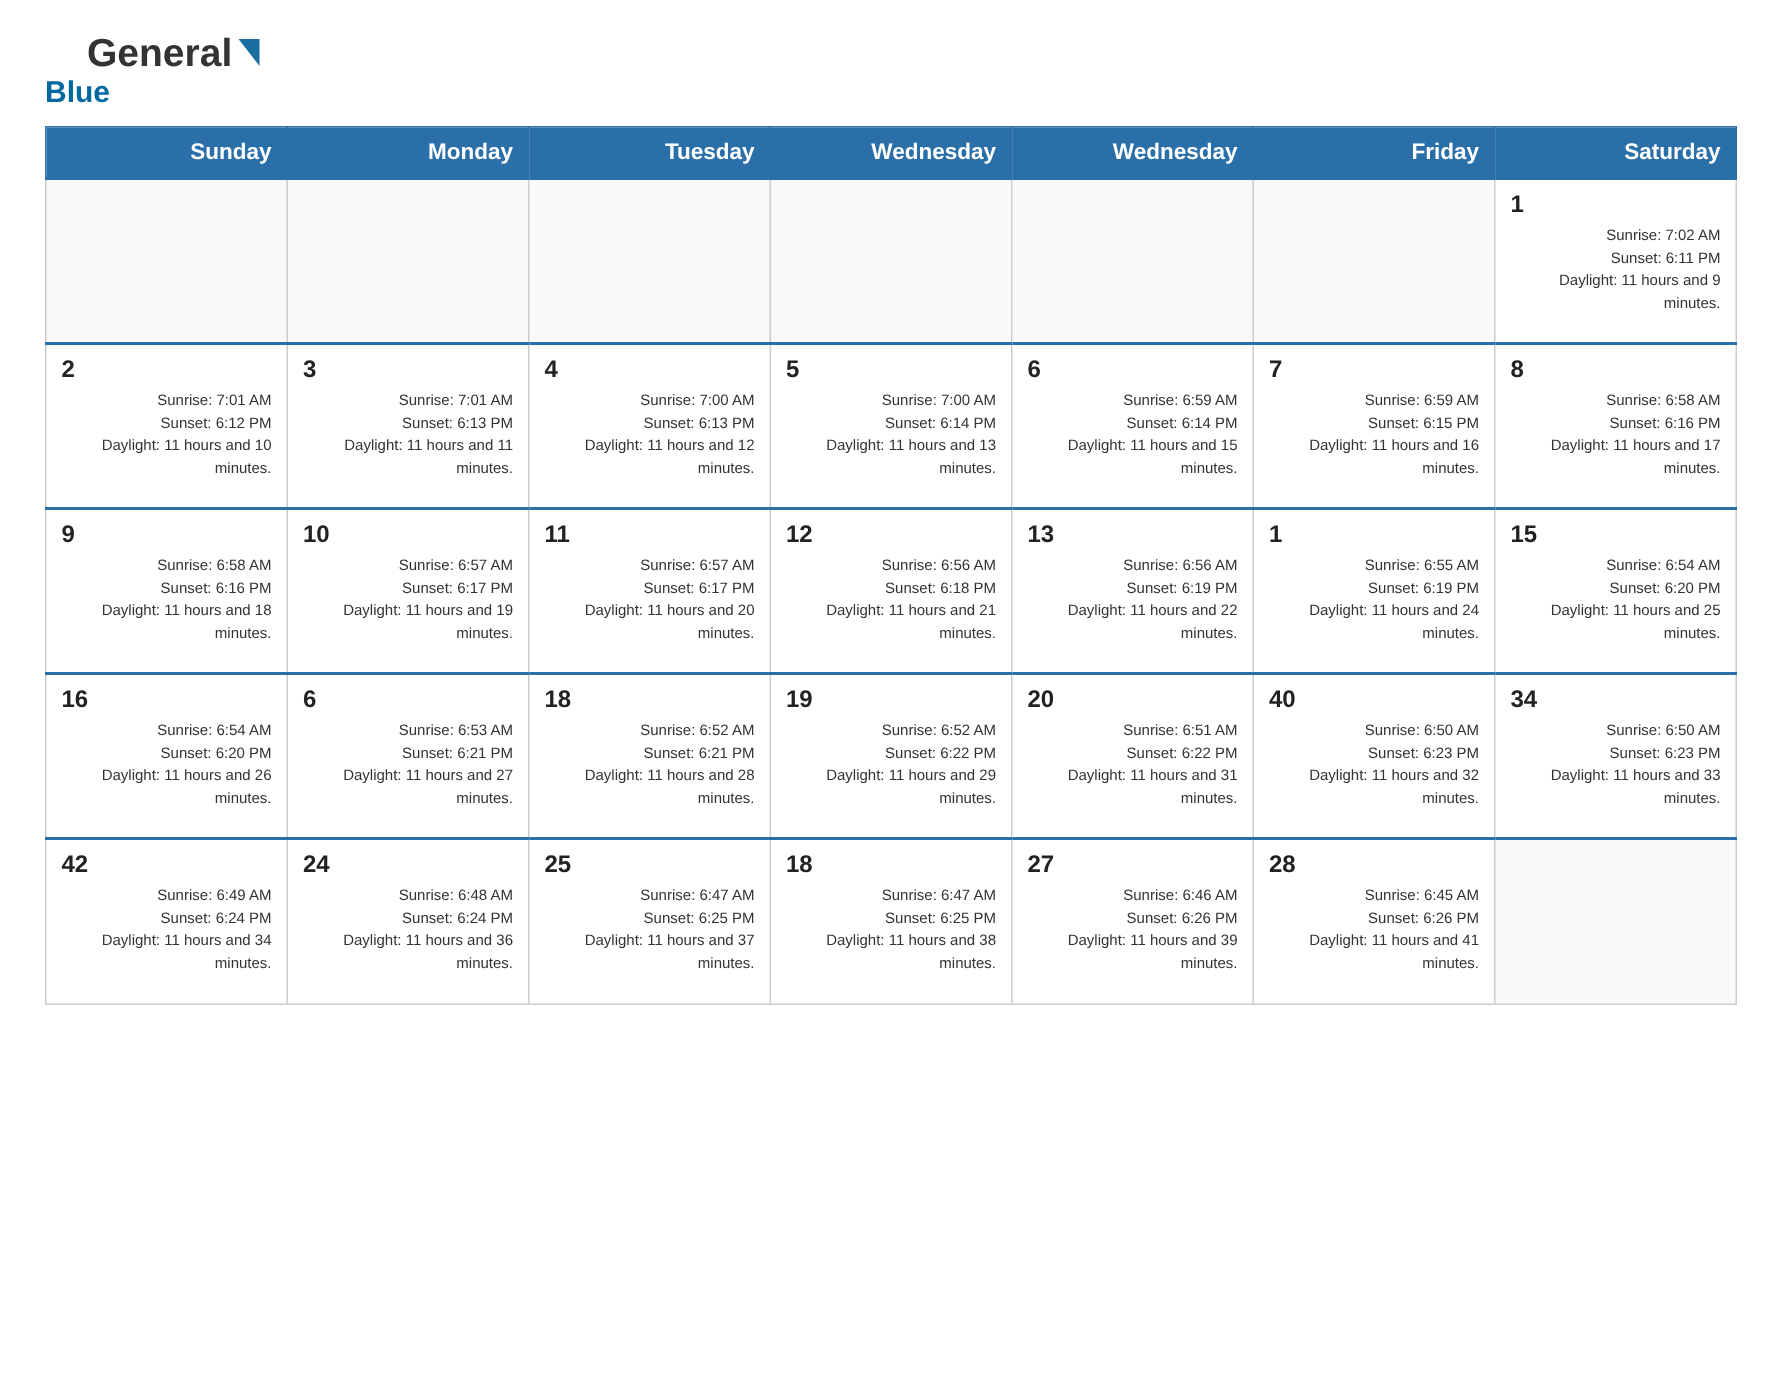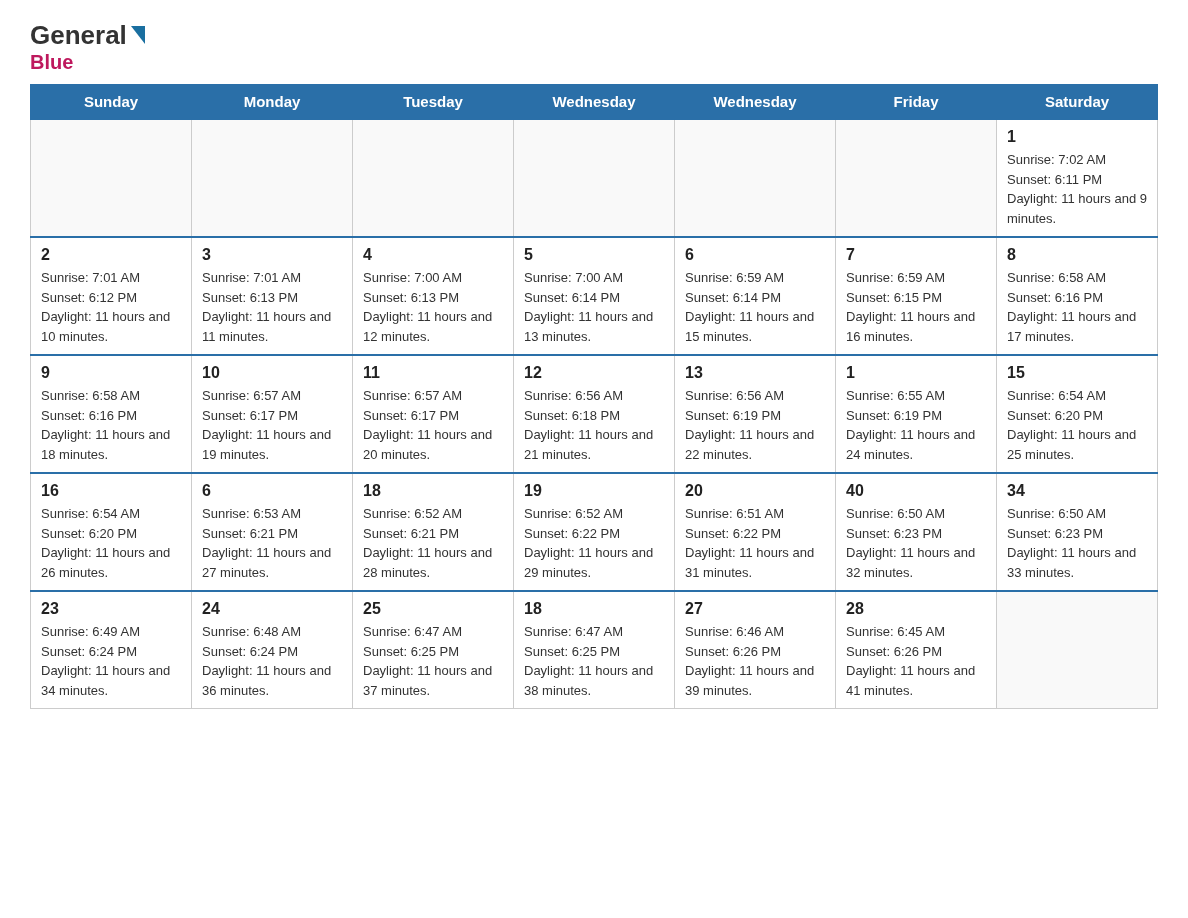--- a/index.html
+++ b/index.html
@@ -20,36 +20,37 @@
       display: flex;
       flex-direction: column;
       align-items: flex-start;
     }
     .logo-general {
       font-size: 26px;
       font-weight: bold;
       color: #333;
       display: flex;
       align-items: center;
+      margin-left: 28px;
     }
     .logo-arrow {
       width: 0;
       height: 0;
       border-left: 14px solid transparent;
       border-right: 0px solid transparent;
       border-top: 18px solid #1a6fa0;
       margin-left: 4px;
       display: inline-block;
     }
     .logo-text-row {
       display: flex;
       align-items: baseline;
     }
     .logo-sub {
-      color: #be185d;
+      color: #0369a1;
       font-size: 20px;
       font-weight: bold;
       margin-top: -2px;
     }
     .title-section {
       text-align: right;
     }
     .month-title {
       font-size: 52px;
       font-weight: normal;
@@ -65,44 +66,45 @@
       width: 100%;
       border-collapse: collapse;
       margin-top: 10px;
     }
     .calendar th {
       background: #2a6fa8;
       color: #fff;
       font-size: 15px;
       font-weight: bold;
       padding: 8px 10px;
-      text-align: center;
+      text-align: right;
       border: 1px solid #2a6fa8;
     }
     .calendar td {
       vertical-align: top;
       padding: 8px 10px;
       border: 1px solid #ccc;
       width: calc(100% / 7);
       min-height: 90px;
       height: 110px;
     }
     .calendar tr.week-row td {
       border-top: 2px solid #2a6fa8;
     }
     .day-num {
       font-size: 16px;
       font-weight: bold;
       color: #222;
       margin-bottom: 4px;
     }
     .day-info {
-      font-size: 13px;
+      font-size: 10px;
       color: #333;
       line-height: 1.5;
+      text-align: right;
     }
     .empty-cell {
       background: #f9f9f9;
     }
   </style>
 </head>
 <body>
 
 <div class="header">
   <div class="logo">
@@ -230,21 +232,21 @@
           <div class="day-num">40</div>
           <div class="day-info">Sunrise: 6:50 AM<br>Sunset: 6:23 PM<br>Daylight: 11 hours and 32 minutes.</div>
         </td>
         <td>
           <div class="day-num">34</div>
           <div class="day-info">Sunrise: 6:50 AM<br>Sunset: 6:23 PM<br>Daylight: 11 hours and 33 minutes.</div>
         </td>
       </tr>
       <tr class="week-row">
         <td>
-          <div class="day-num">23</div>
+          <div class="day-num">42</div>
           <div class="day-info">Sunrise: 6:49 AM<br>Sunset: 6:24 PM<br>Daylight: 11 hours and 34 minutes.</div>
         </td>
         <td>
           <div class="day-num">24</div>
           <div class="day-info">Sunrise: 6:48 AM<br>Sunset: 6:24 PM<br>Daylight: 11 hours and 36 minutes.</div>
         </td>
         <td>
           <div class="day-num">25</div>
           <div class="day-info">Sunrise: 6:47 AM<br>Sunset: 6:25 PM<br>Daylight: 11 hours and 37 minutes.</div>
         </td>

